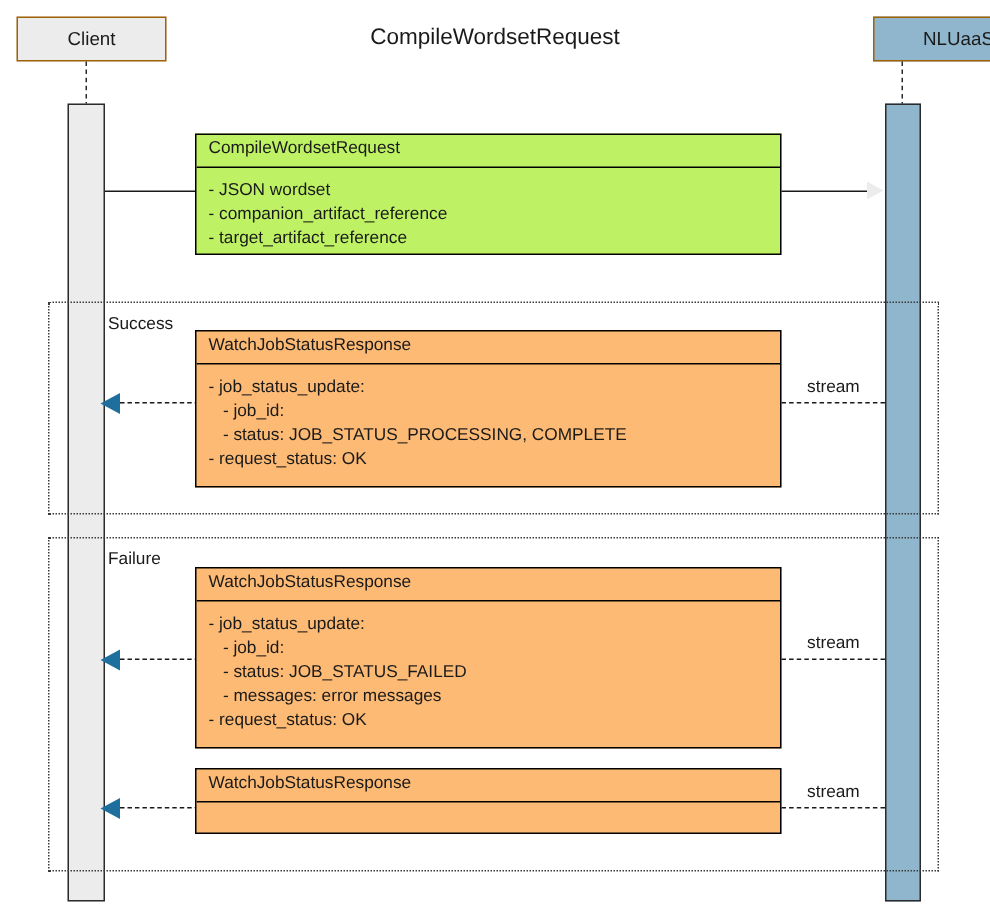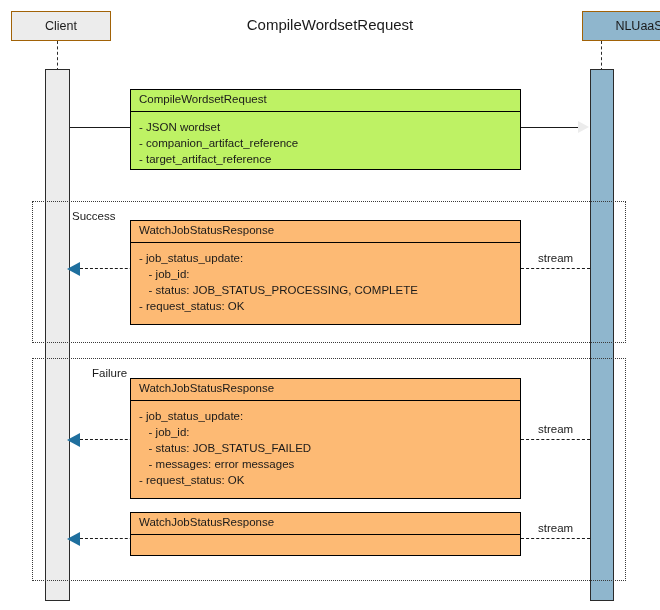--- a/index.html
+++ b/index.html
@@ -231,21 +231,21 @@
     <div class="mb-title">WatchJobStatusResponse</div>
     <div class="mb-body">
       <div class="mb-line">- job_status_update:</div>
       <div class="mb-line">   - job_id:</div>
       <div class="mb-line">   - status: JOB_STATUS_PROCESSING, COMPLETE</div>
       <div class="mb-line">- request_status: OK</div>
     </div>
   </div>
 
   <div class="fragment" style="left:32px; top:358px; width:594px; height:223px;"></div>
-  <div class="fragment-label" style="left:72px; top:368px;margin-left:20px;">Failure</div>
+  <div class="fragment-label" style="left:72px; top:368px;">Failure</div>
 
   <div class="arrow-line dashed" style="left:80px; top:439px; width:441px;"></div>
   <div class="arrow-head-filled" style="left:67px; top:433px;"></div>
   <div class="arrow-line dashed" style="left:521px; top:439px; width:69px;"></div>
   <div class="stream-label" style="left:538px; top:424px;">stream</div>
 
   <div class="msgbox blue" style="left:130px; top:378px; width:391px; height:121px;">
     <div class="mb-title">WatchJobStatusResponse</div>
     <div class="mb-body">
       <div class="mb-line">- job_status_update:</div>

